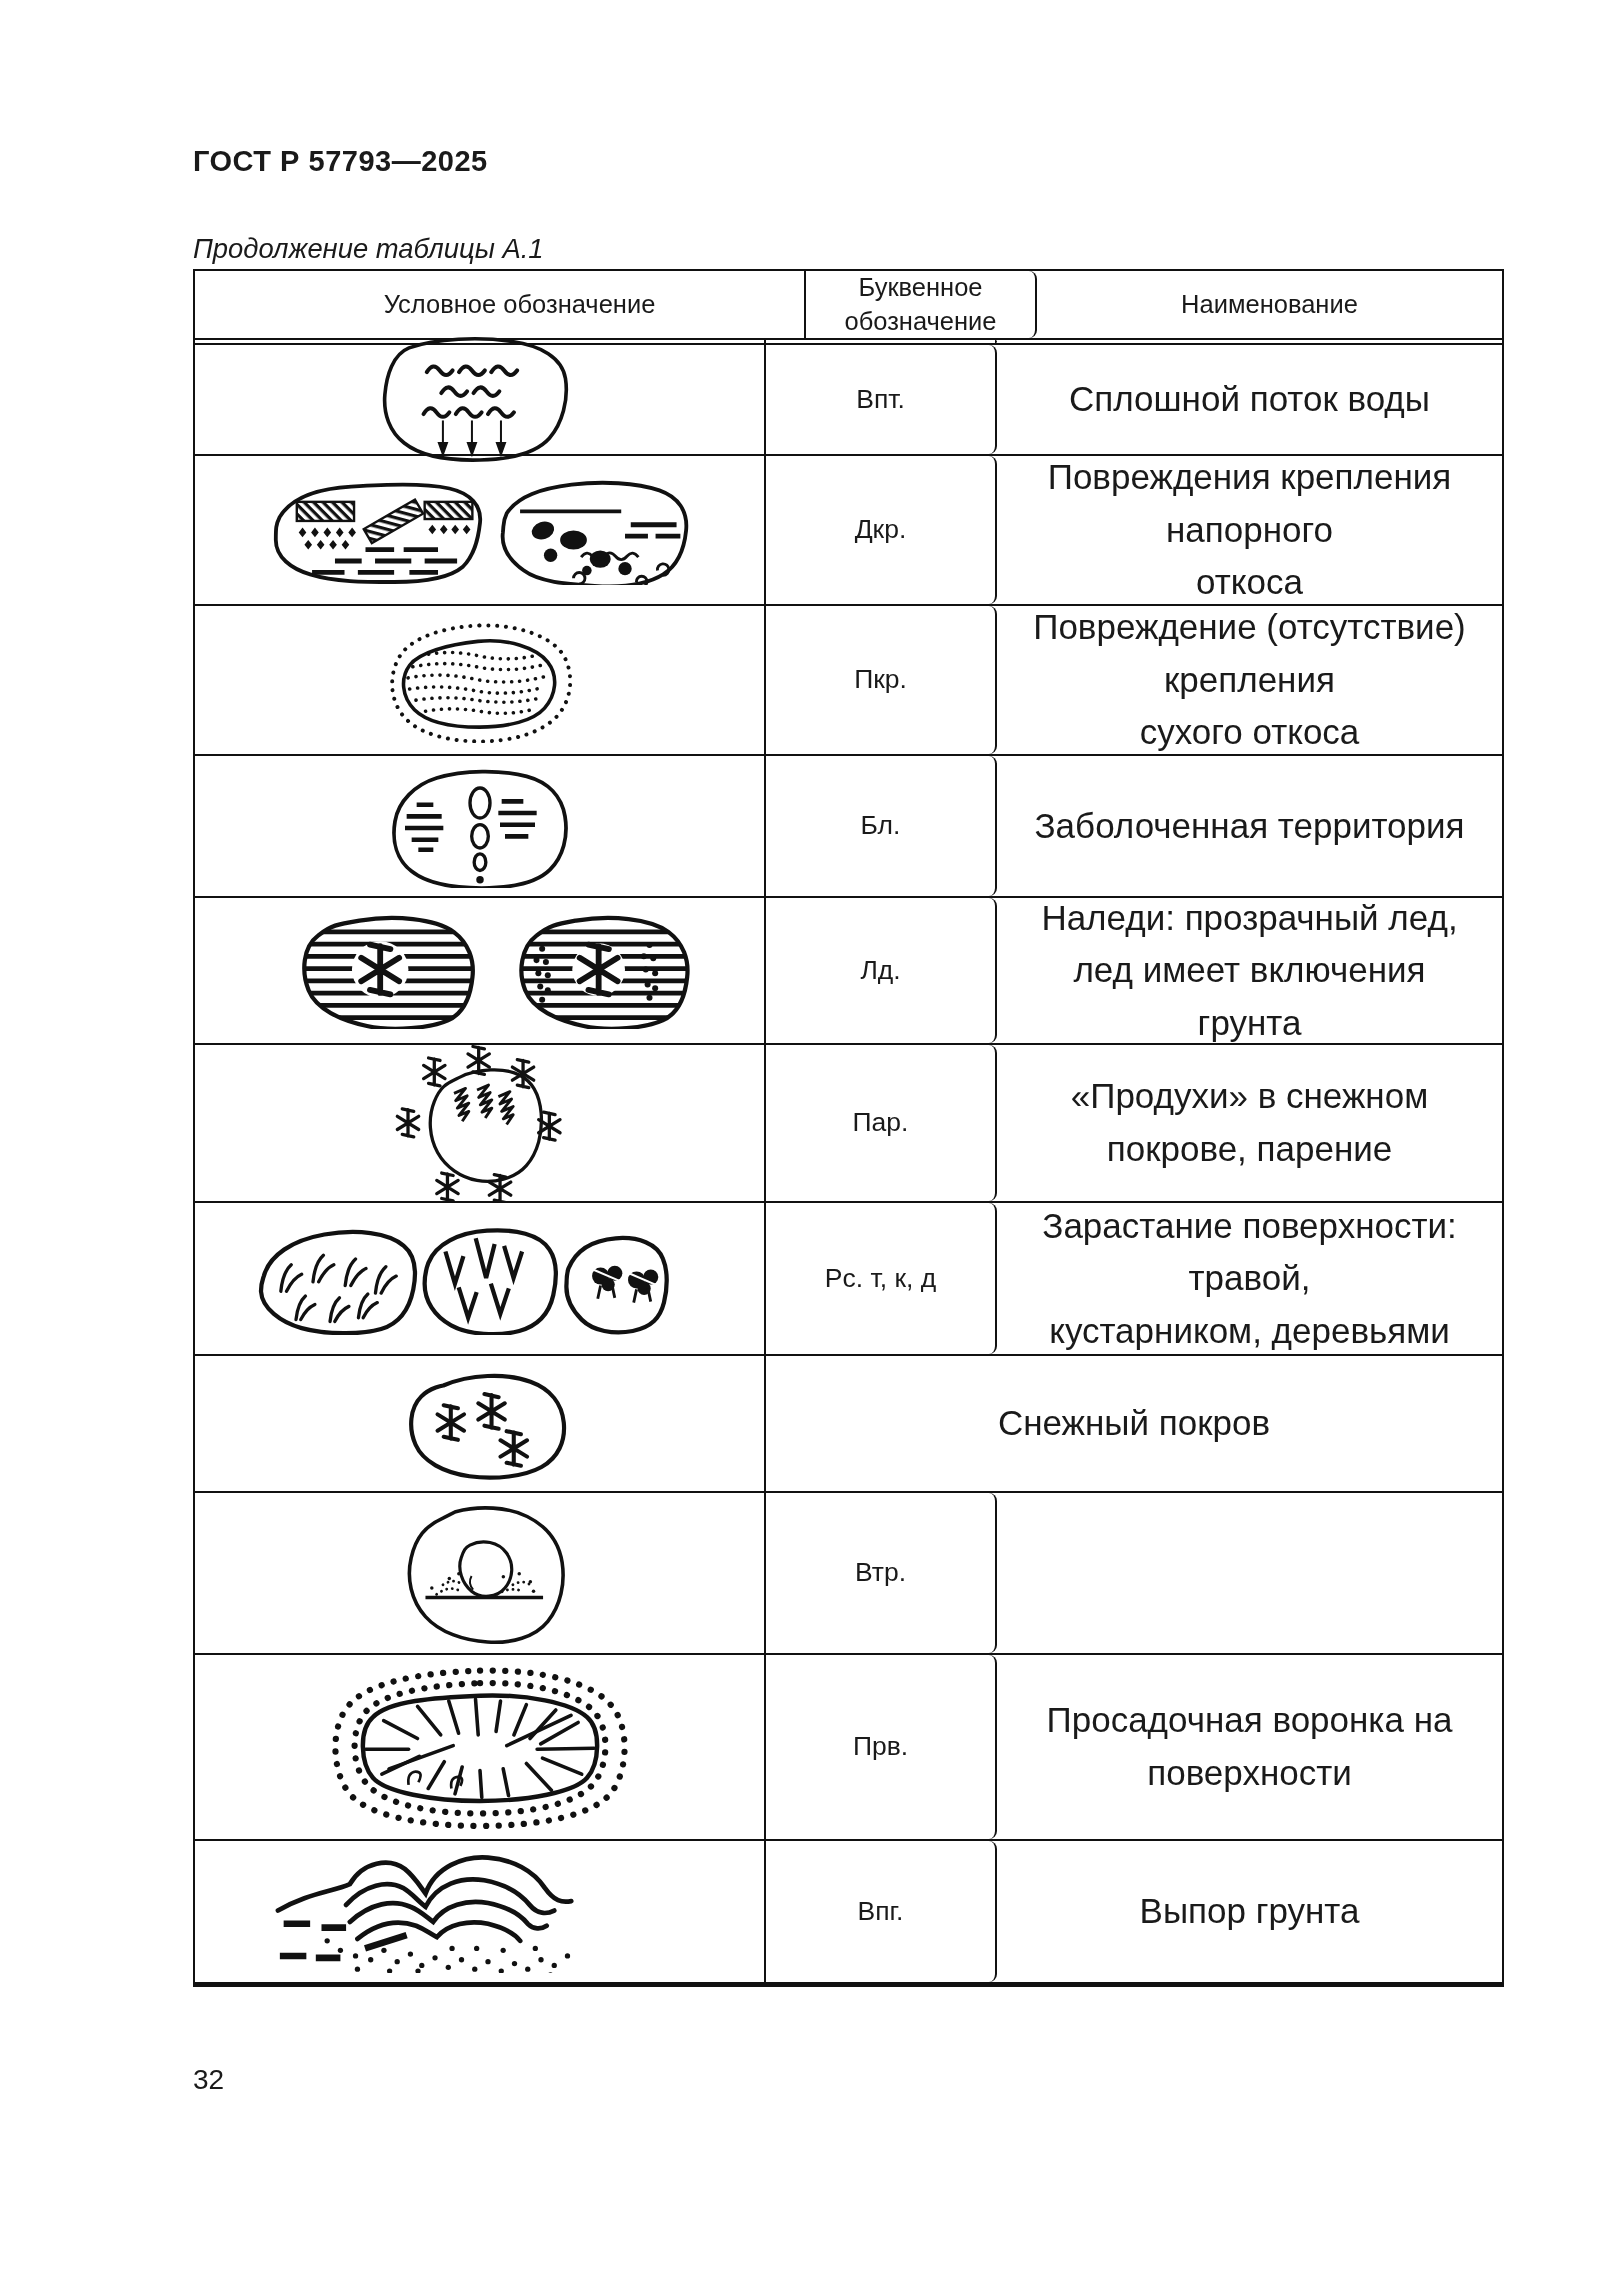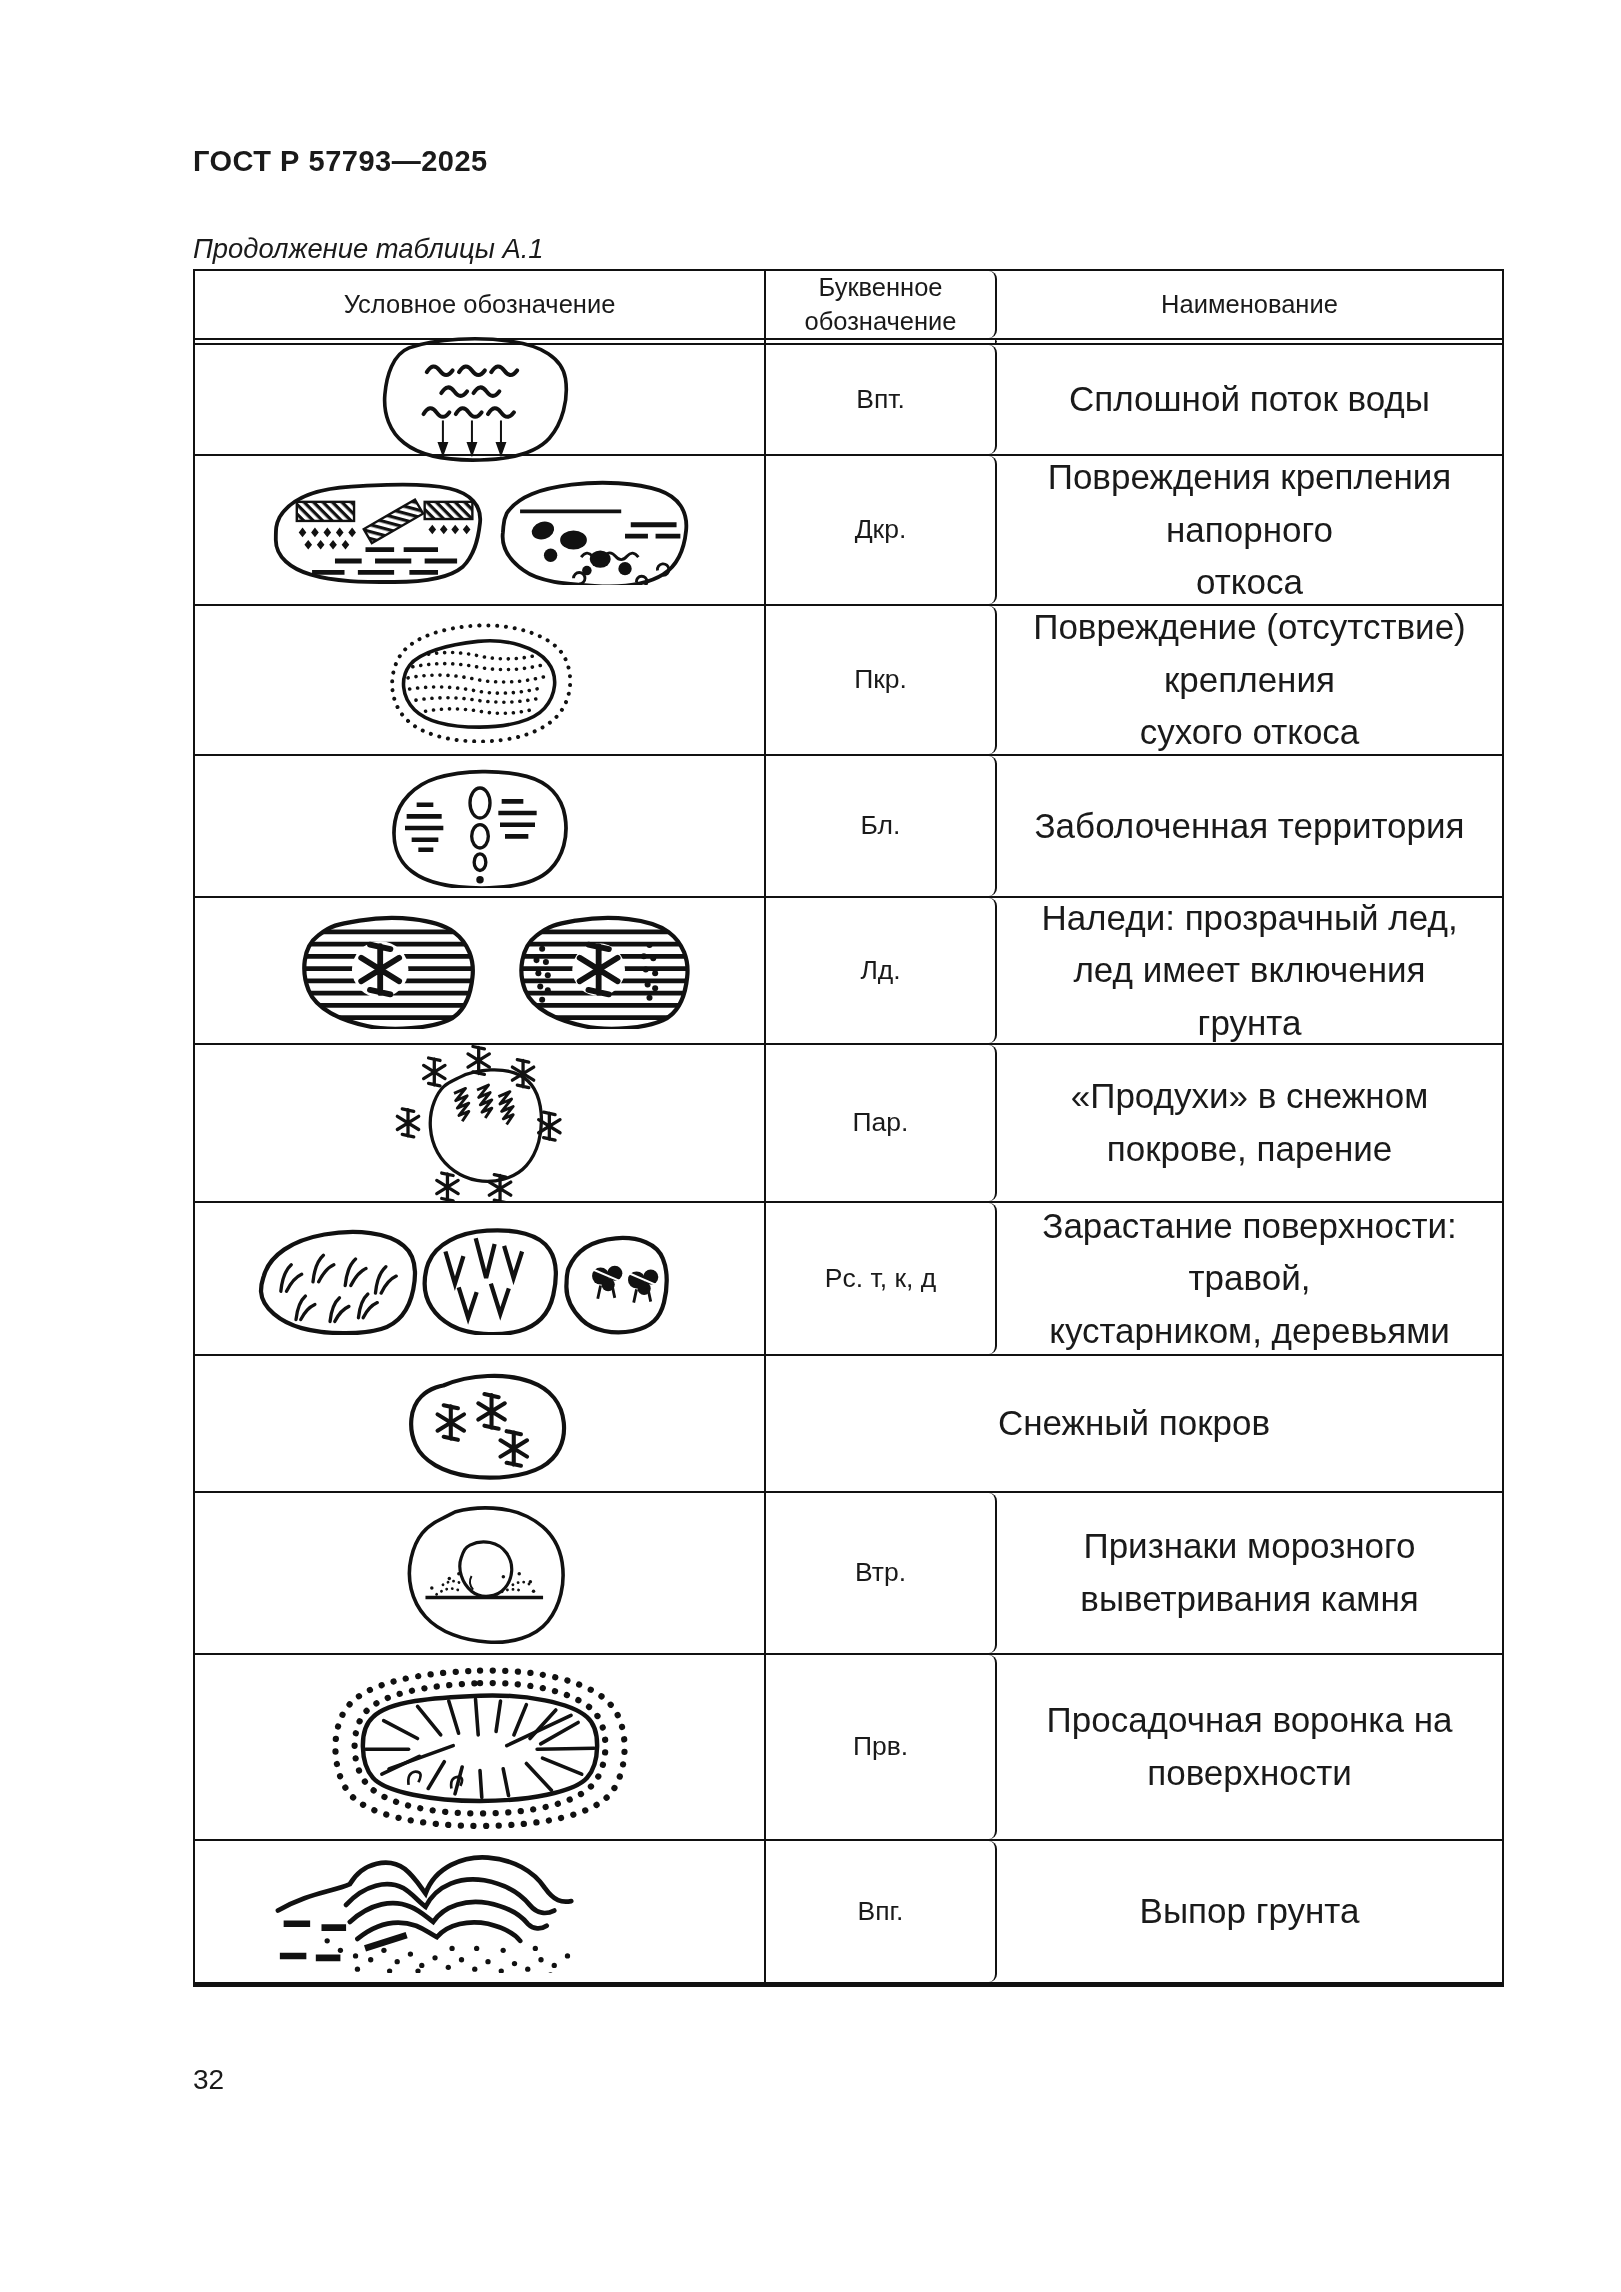--- a/index.html
+++ b/index.html
@@ -18,21 +18,21 @@
   }
   .tbl {
     position:absolute; left:193px; top:269px; width:1311px;
     border:2.9px solid #111; border-bottom-width:5.9px; background:#fff;
   }
   .row { display:flex; border-top:2px solid #111; }
   .row:first-child { border-top:none; }
   .c1 { width:571px; border-right:2px solid #111; display:flex; align-items:center; justify-content:center; }
   .c2 { width:231px; border-right:2px solid #111; display:flex; align-items:center; justify-content:center;border-radius:8px; }
   .c3 { flex:1; display:flex; align-items:center; justify-content:center; }
-  .hdr { height:67px; }
+  .hdr { height:67px;padding-left:40px; }
   .hdr .c1,.hdr .c2,.hdr .c3 { font-size:25.5px; line-height:1.3; text-align:center; white-space:pre-line; }
   .dblgap { height:4.9px; }
   .dblgap .c1,.dblgap .c2 { height:100%; }
   .code { font-size:26.5px; text-align:center; }
   .name { font-size:35px; line-height:1.5; text-align:center; white-space:pre-line; padding:0 27.4px; }
   .r1{height:111px}.r2{height:150px}.r3{height:150px}.r4{height:142px}
   .r5{height:147px}.r6{height:158px}.r7{height:153px}.r8{height:137px}
   .r9{height:162px}.r10{height:186px}.r11{height:143px}
   .page-num { position:absolute; left:193px; top:2064px; font-size:28px; }
   svg { display:block; }
@@ -368,24 +368,20 @@
             <circle cx="160" cy="98" r="2.2"></circle>
             <circle cx="180" cy="94" r="2.2"></circle>
             <circle cx="194" cy="104" r="2.2"></circle>
             <circle cx="70" cy="112" r="2.2"></circle>
             <circle cx="198" cy="116" r="2.2"></circle>
         </g>
       </svg>
     </div>
     <div class="c2">
         <span class="code">Втр.</span>
-      </div>
-    <div class="c3">
-        <span class="name">Признаки морозного
-выветривания камня</span>
       </div>
   </div>
 
   <div class="row r10">
     <div class="c1">
       <svg width="394" height="174" viewBox="0 0 440 195">
         <g class="ink" stroke-width="7" stroke-linecap="round" stroke-dasharray="0.1 14">
           <path d="M220,12 C290,10 348,26 368,52 C388,76 386,126 366,150 C346,174 288,186 220,186 C152,186 94,174 74,150 C54,126 52,76 72,52 C92,26 150,14 220,12 Z"></path>
           <path d="M220,26 C280,24 330,38 348,58 C366,78 364,120 346,140 C328,160 280,172 220,172 C160,172 112,160 94,140 C76,120 74,78 92,58 C110,38 160,28 220,26 Z"></path>
         </g>

